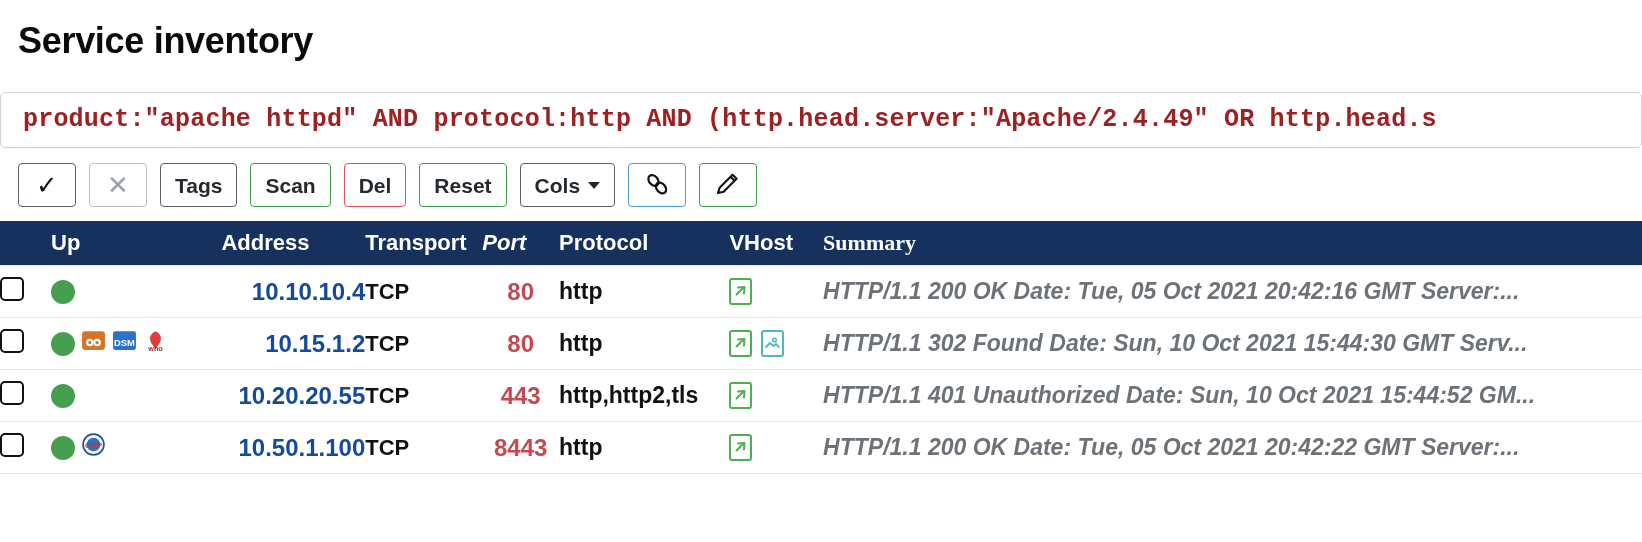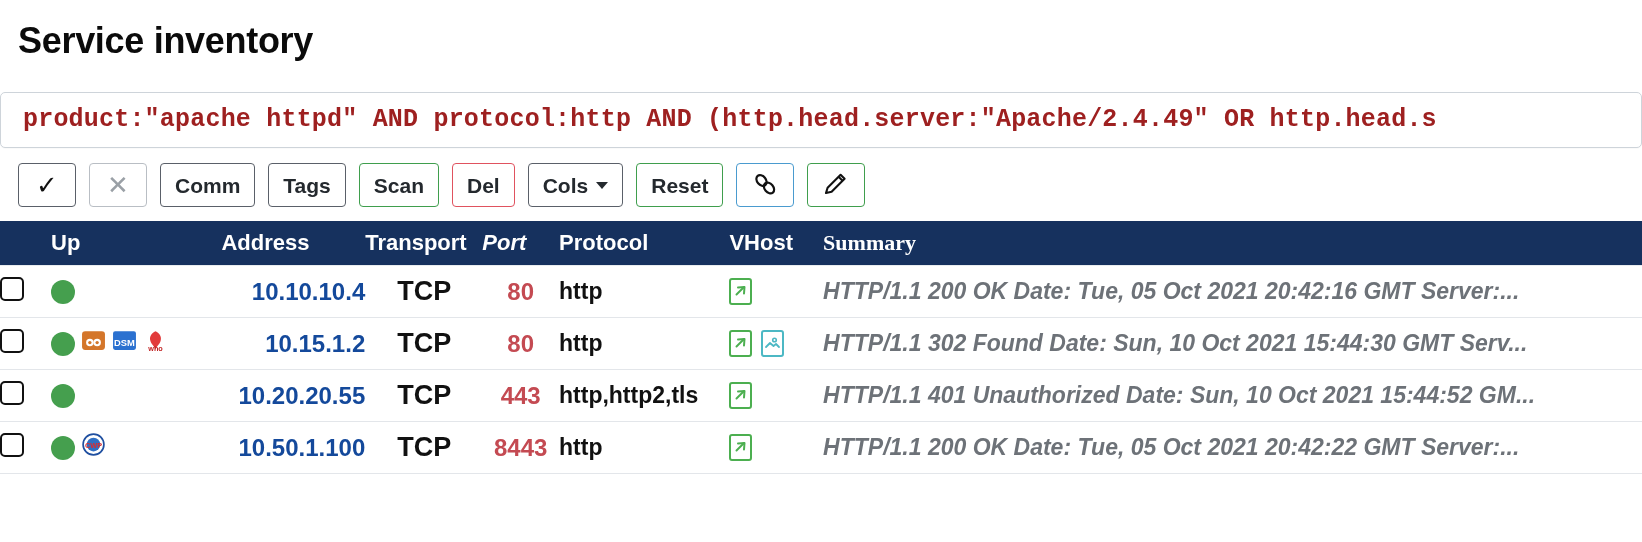--- a/index.html
+++ b/index.html
@@ -186,21 +186,21 @@
   .fav { width: 25px; height: 25px; flex: 0 0 auto; display: inline-block; }
 
   .addr {
     color: #14499b;
     font-weight: bold;
     font-size: 24px;
     text-decoration: none;
     cursor: pointer;
     margin-top: 40px;
   }
-  .tran { font-weight: bold; font-size: 27px; color: #111; margin-left: 32px; }
+  .tran { font-weight: bold; font-size: 22px; color: #111; }
   .port { color: #c44a52; font-weight: bold; font-size: 24px; }
   .proto { font-weight: bold; font-size: 23px; color: #111; }
 
   .vhost-cell { display: flex; align-items: center; gap: 9px; }
   .sq {
     width: 23px; height: 27px; box-sizing: border-box;
     border: 2px solid #4aa martin; border-radius: 3px;
     display: inline-flex; align-items: center; justify-content: center;
     cursor: pointer;
   }
@@ -231,37 +231,34 @@
   </div>
 
   <div class="toolbar" id="toolbar">
       <div class="tbtn icon-only">
         <span class="glyph-check">✓</span>
       </div>
       <div class="tbtn disabled icon-only">
         <span class="glyph-x">✕</span>
       </div>
       <div class="tbtn">
-        <span>Comm</span>
-      </div>
-      <div class="tbtn">
         <span>Tags</span>
       </div>
       <div class="tbtn green">
         <span>Scan</span>
       </div>
       <div class="tbtn red">
         <span>Del</span>
+      </div>
+      <div class="tbtn green">
+        <span>Reset</span>
       </div>
       <div class="tbtn gray">
         <span>Cols</span>
         <span class="caret"></span>
-      </div>
-      <div class="tbtn green">
-        <span>Reset</span>
       </div>
       <div class="tbtn blue icon-only">
         <span><svg width="30" height="30" viewBox="0 0 30 30" aria-hidden="true">
             <ellipse cx="11.5" cy="11.5" rx="4.4" ry="6" fill="none" stroke="#111" stroke-width="2.2" transform="rotate(-40 11.5 11.5)"></ellipse>
             <ellipse cx="19" cy="19" rx="4.4" ry="6" fill="none" stroke="#111" stroke-width="2.2" transform="rotate(-40 19 19)"></ellipse>
           </svg></span>
       </div>
       <div class="tbtn green icon-only">
         <span><svg width="30" height="30" viewBox="0 0 30 30" aria-hidden="true">
             <path d="M5 24 L6.6 18.8 L19.6 5.8 L23.6 9.8 L10.6 22.8 Z" fill="none" stroke="#111" stroke-width="2.1" stroke-linejoin="round"></path>

